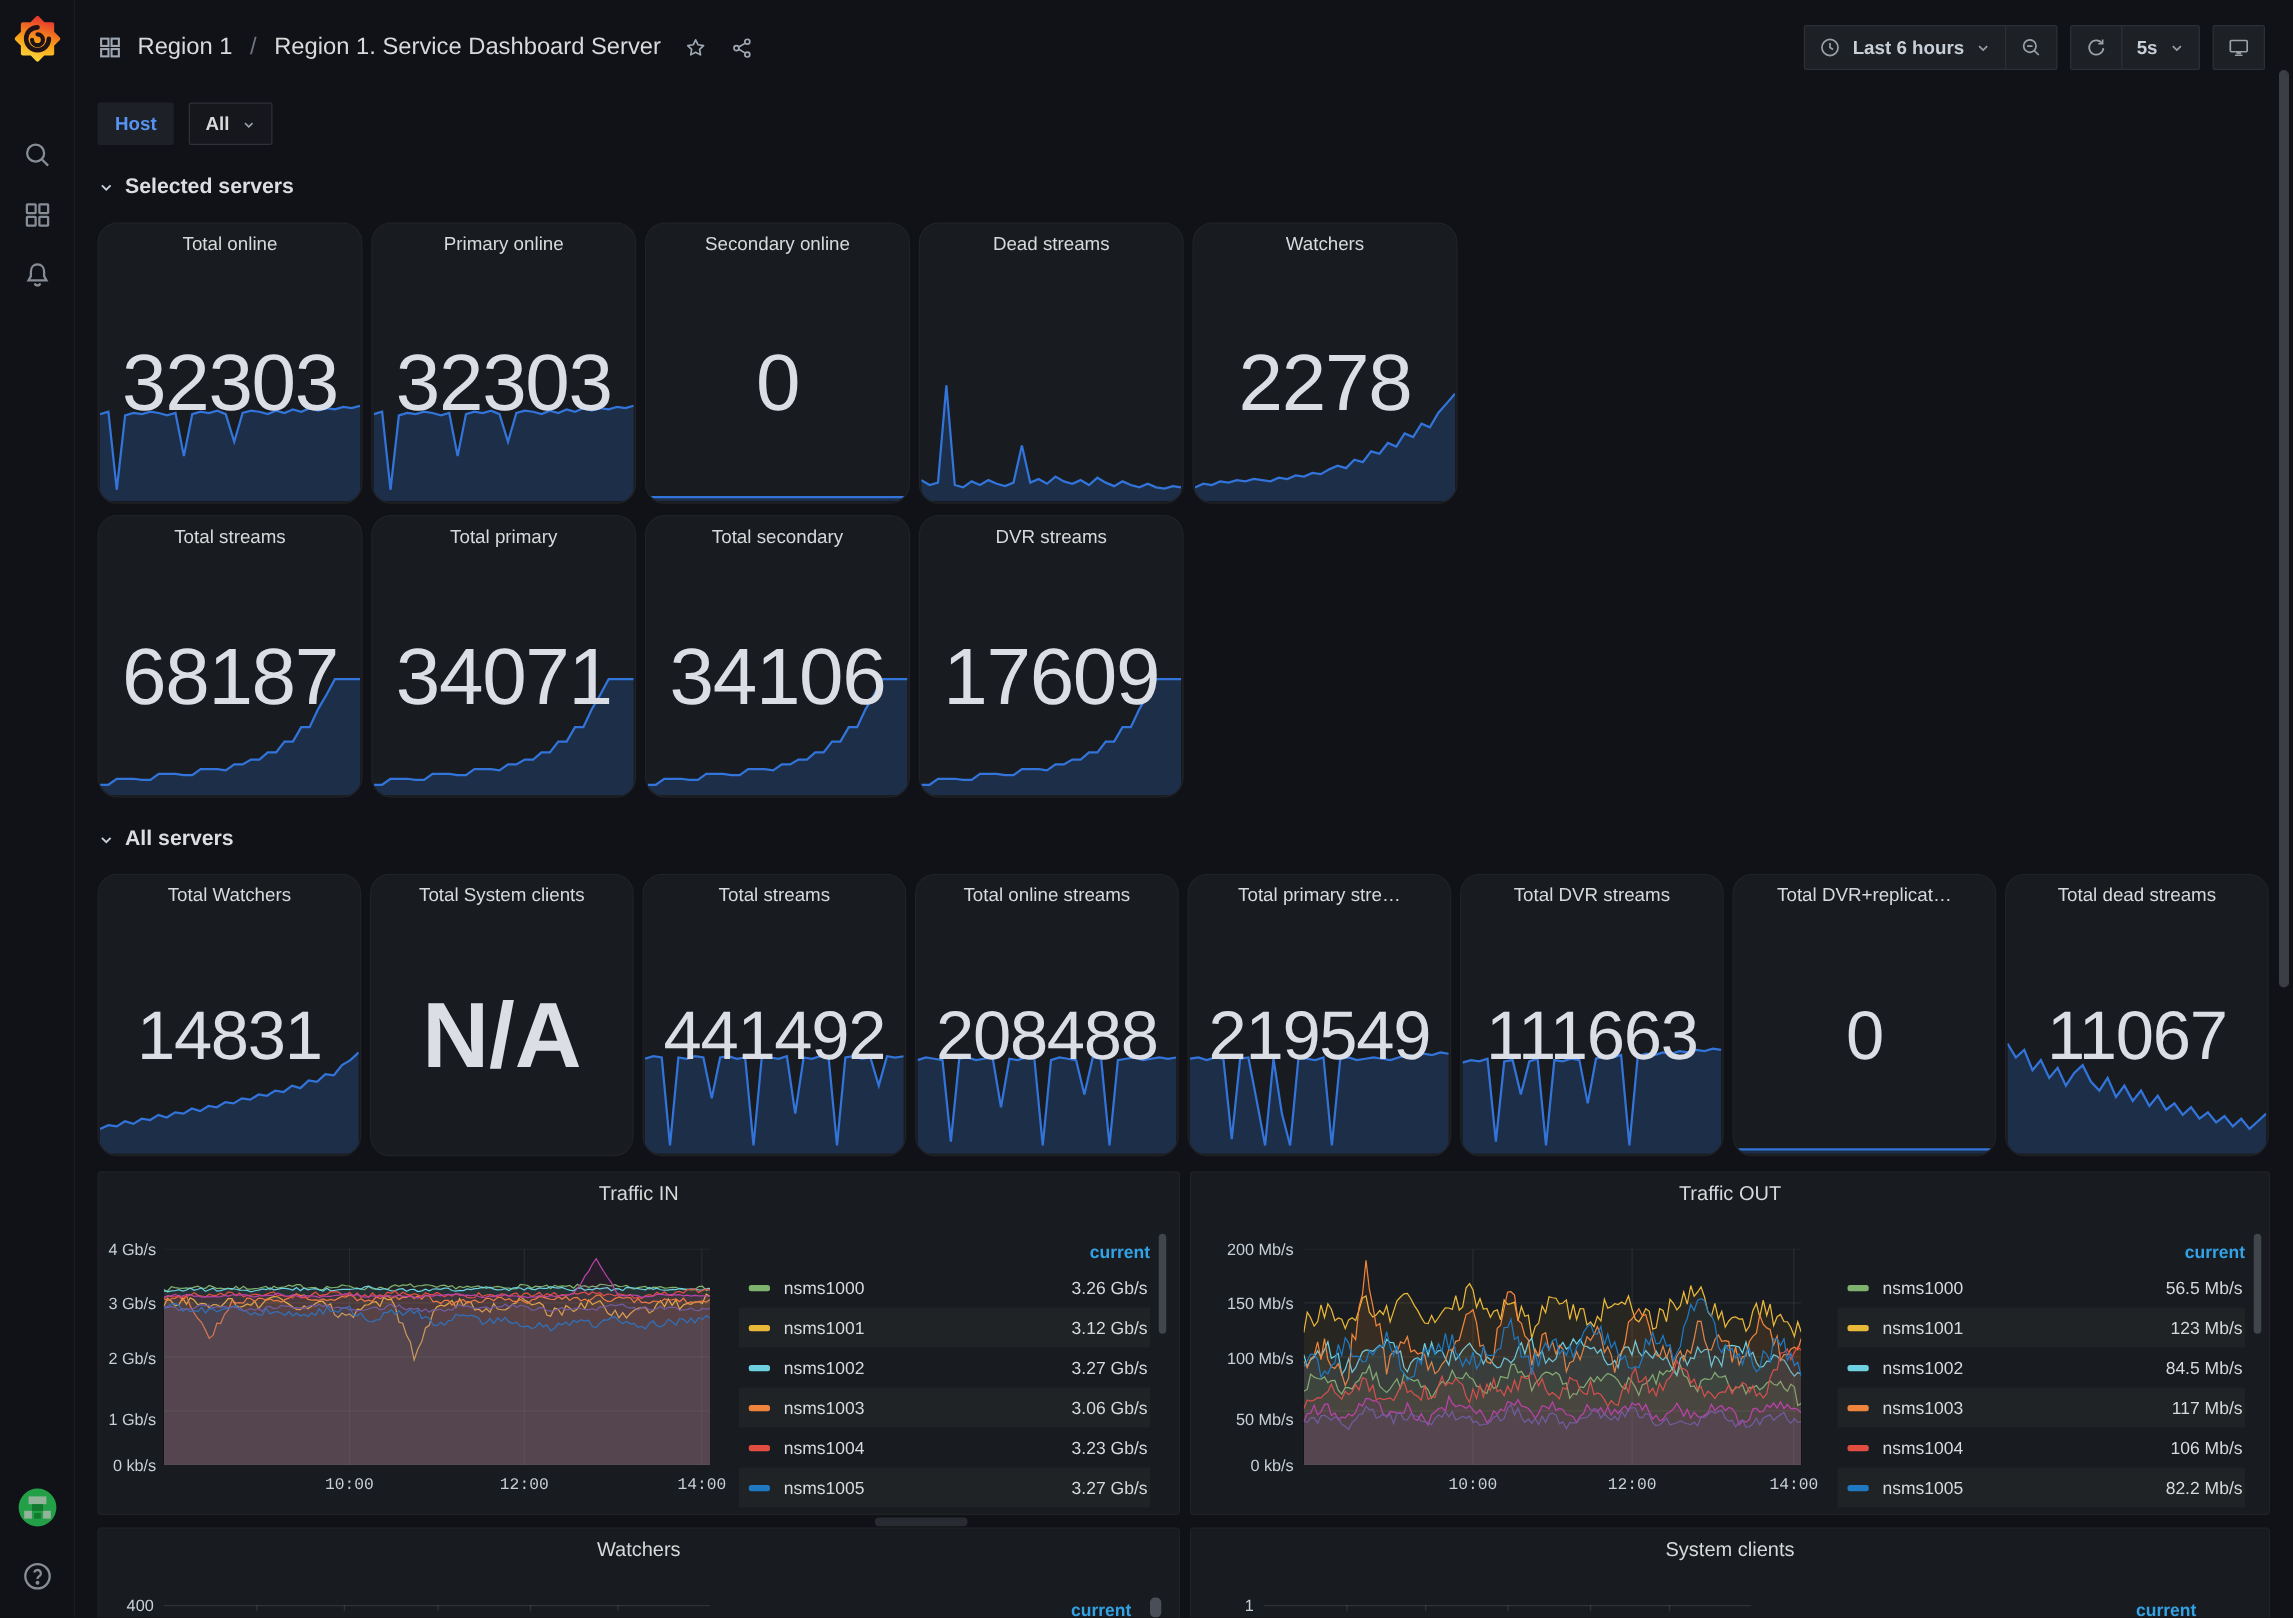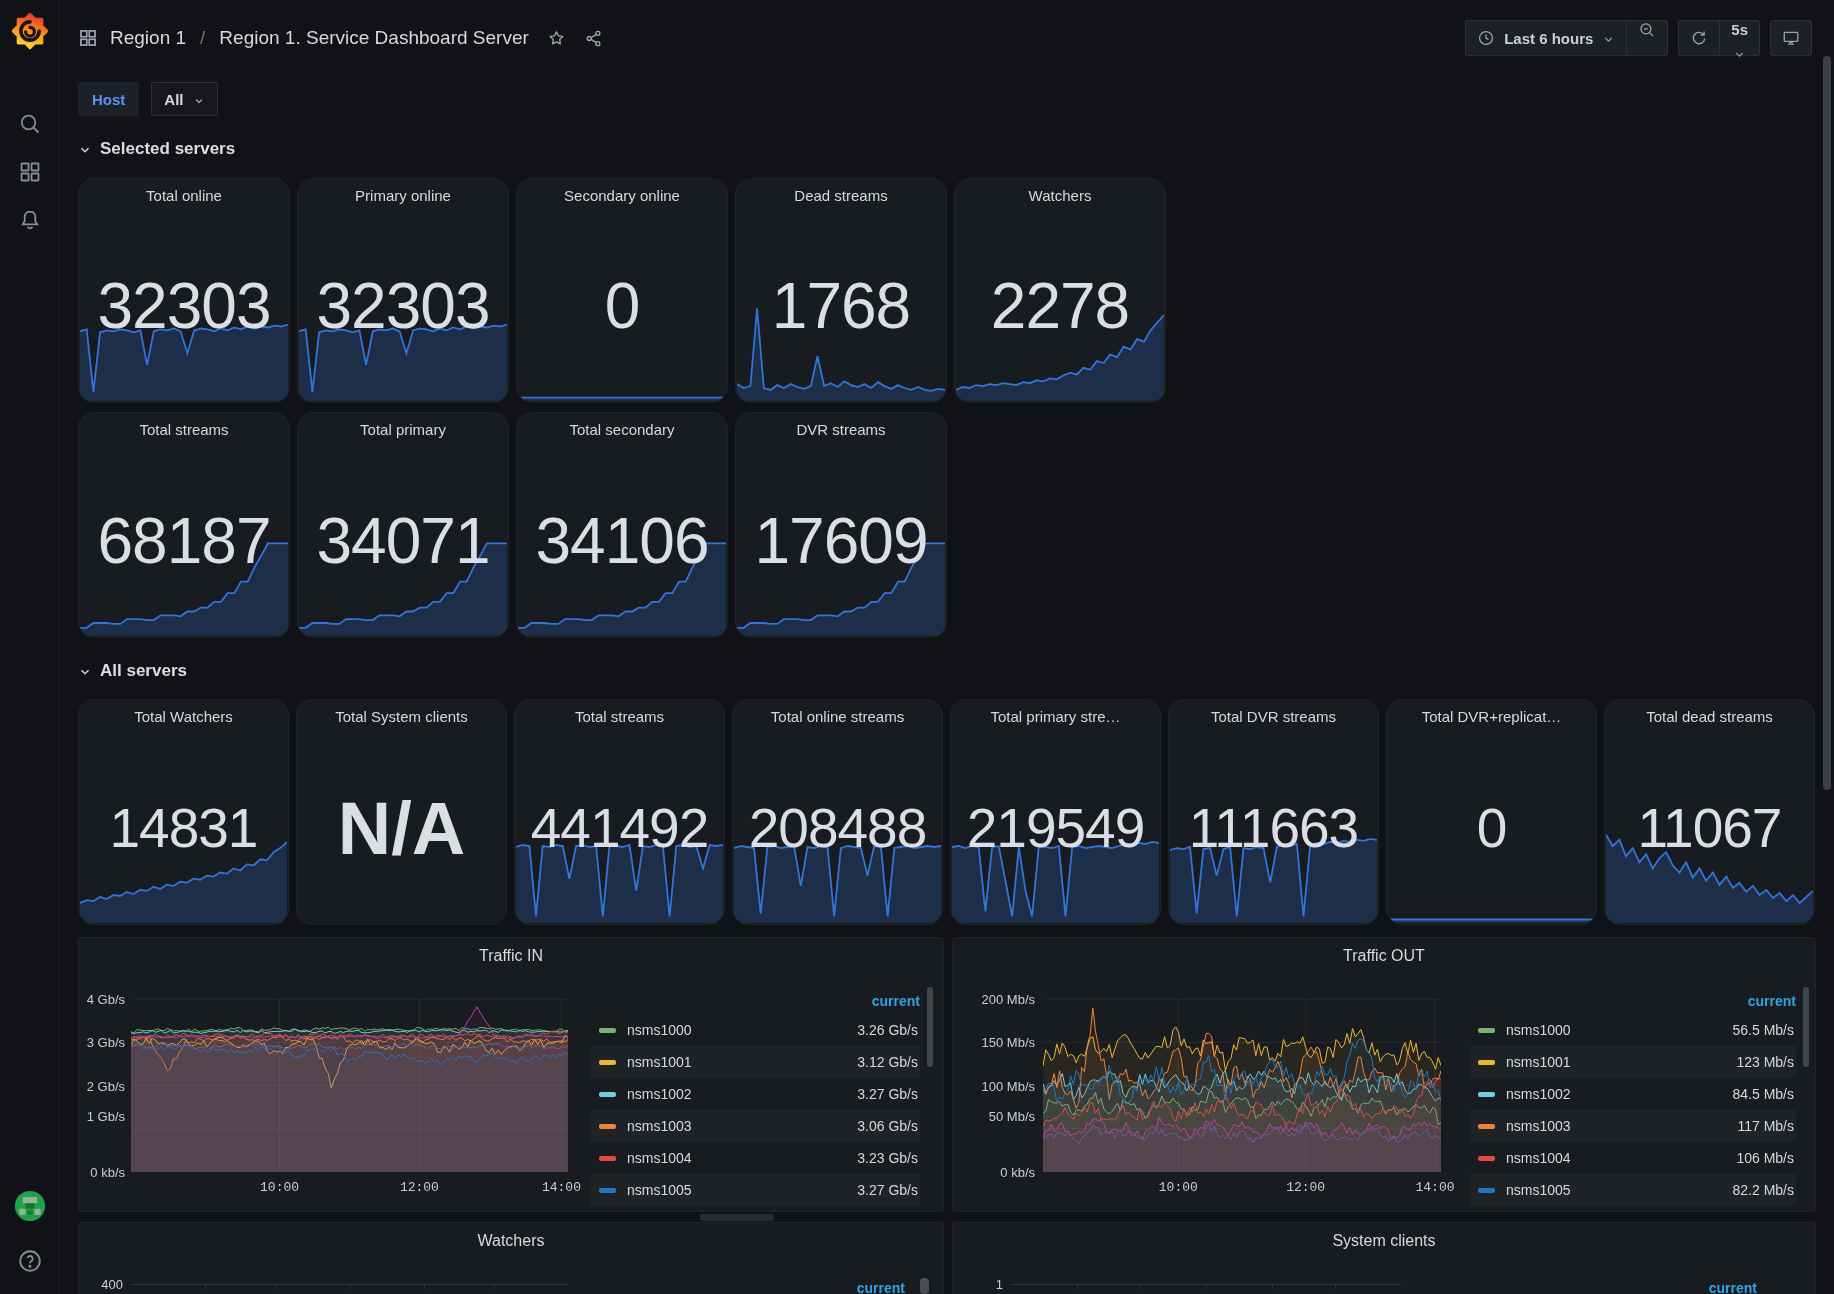--- a/index.html
+++ b/index.html
@@ -20,21 +20,21 @@
   .navbar{height:76px;display:flex;align-items:center;justify-content:space-between;padding:0 22px 0 18px;}
   .crumb{display:flex;align-items:center;gap:12px;font-size:19px;color:#d8d9da;}
   .crumb .ic{width:20px;height:20px;color:#9fa7b3;}
   .crumb .sep{color:#6e7480;margin:0 2px;}
   .crumb .lnk{cursor:pointer;}
   .crumb .after-ic{width:19px;height:19px;color:#9fa7b3;margin-left:6px;cursor:pointer;}
 
   .controls{display:flex;gap:10px;align-items:center;}
   .btn-group{display:flex;align-items:stretch;height:36px;background:#1d2025;border:1px solid #2c2f36;border-radius:2px;}
   .seg{display:flex;align-items:center;gap:9px;padding:0 11px;font-size:15px;font-weight:600;color:#c7d0d9;cursor:pointer;}
-  .seg + .seg{border-left:1px solid #2c2f36;flex-direction:column;}
+  .seg + .seg{border-left:1px solid #2c2f36;}
   .seg .ic{width:18px;height:18px;color:#9aa0a8;}
   .seg .caret{width:13px;height:13px;color:#9aa0a8;}
 
   .submenu{display:flex;gap:12px;padding:6px 18px 0;}
   .chip-label{height:34px;padding:0 14px;display:flex;align-items:center;background:#1d2027;
     border-radius:2px;color:#5794f2;font-size:15px;font-weight:700;}
   .chip-value{height:34px;padding:0 12px;display:flex;align-items:center;gap:9px;background:#15171c;
     border:1px solid #2e3138;border-radius:2px;color:#d8d9da;font-size:15px;font-weight:600;cursor:pointer;}
   .chip-value .caret{width:12px;height:12px;color:#9aa0a8;}
 
@@ -72,21 +72,21 @@
   .xrow{position:absolute;font-size:13px;color:#c7d0d9;height:18px;font-family:Liberation Mono, monospace;}
   .xrow span{position:absolute;transform:translateX(-50%);}
   .g-in .ycol{left:6px;width:40px;top:61px;height:173px;}
   .g-in .plot{left:52px;top:61px;width:437px;height:173px;}
   .g-in .xrow{left:52px;width:437px;top:242px;}
   .g-in .legend{left:512px;right:23px;}
   .g-out .ycol{left:6px;width:76px;top:61px;height:173px;}
   .g-out .plot{left:90px;top:61px;width:398px;height:173px;}
   .g-out .xrow{left:90px;width:398px;top:242px;}
   .g-out .legend{left:517px;right:19px;}
-  .yt0{top:-7px;} .yt1{top:36px;} .yt2{top:80px;} .yt3{top:110px;} .yt4{top:166px;}
+  .yt0{top:-7px;} .yt1{top:36px;} .yt2{top:80px;} .yt3{top:129px;} .yt4{top:166px;}
 
   .legend{position:absolute;top:50px;font-size:14px;}
   .lhead{height:26px;display:flex;justify-content:flex-end;align-items:center;}
   .lcur{color:#33a2e5;font-weight:700;cursor:pointer;}
   .lrow{height:32px;display:flex;align-items:center;padding:0 2px 0 8px;}
   .lrow.odd{background:rgba(255,255,255,0.035);}
   .sw{width:17px;height:5px;border-radius:2px;margin-right:11px;flex-shrink:0;}
   .lname{color:#d8d9da;cursor:pointer;flex:1;}
   .lval{color:#d8d9da;text-align:right;}
   .vthumb{position:absolute;right:-13px;top:-1px;width:6px;height:80px;border-radius:3px;background:#41454c;cursor:pointer;}
@@ -307,21 +307,20 @@
         <div class="panel stat">
           <div class="ptitle">Secondary online</div>
           <div class="pvalue">0</div>
           <svg class="spark" viewBox="0 0 208 100">
               <path d="M0.0 96.6 L29.7 96.6 L59.4 96.6 L89.1 96.6 L118.9 96.6 L148.6 96.6 L178.3 96.6 L208.0 96.6 L 208 100 L 0 100 Z" fill="rgba(50,116,217,0.22)"></path>
               <path d="M0.0 96.6 L29.7 96.6 L59.4 96.6 L89.1 96.6 L118.9 96.6 L148.6 96.6 L178.3 96.6 L208.0 96.6" fill="none" stroke="#3274D9" stroke-width="1.8"></path>
             </svg>
         </div>
         <div class="panel stat">
           <div class="ptitle">Dead streams</div>
-          <div class="pvalue">1768</div>
           <svg class="spark" viewBox="0 0 208 100">
               <path d="M0.0 83.1 L6.7 87.0 L13.4 85.1 L20.1 7.3 L26.8 87.0 L33.5 88.9 L40.3 84.1 L47.0 87.0 L53.7 83.1 L60.4 86.0 L67.1 87.9 L73.8 85.1 L80.5 55.3 L87.2 85.1 L93.9 82.2 L100.6 86.0 L107.4 80.3 L114.1 84.1 L120.8 86.0 L127.5 83.1 L134.2 87.0 L140.9 81.2 L147.6 85.1 L154.3 87.9 L161.0 84.1 L167.7 87.0 L174.5 88.9 L181.2 86.0 L187.9 88.9 L194.6 89.9 L201.3 87.9 L208.0 88.9 L 208 100 L 0 100 Z" fill="rgba(50,116,217,0.22)"></path>
               <path d="M0.0 83.1 L6.7 87.0 L13.4 85.1 L20.1 7.3 L26.8 87.0 L33.5 88.9 L40.3 84.1 L47.0 87.0 L53.7 83.1 L60.4 86.0 L67.1 87.9 L73.8 85.1 L80.5 55.3 L87.2 85.1 L93.9 82.2 L100.6 86.0 L107.4 80.3 L114.1 84.1 L120.8 86.0 L127.5 83.1 L134.2 87.0 L140.9 81.2 L147.6 85.1 L154.3 87.9 L161.0 84.1 L167.7 87.0 L174.5 88.9 L181.2 86.0 L187.9 88.9 L194.6 89.9 L201.3 87.9 L208.0 88.9" fill="none" stroke="#3274D9" stroke-width="1.8"></path>
             </svg>
         </div>
         <div class="panel stat">
           <div class="ptitle">Watchers</div>
           <div class="pvalue">2278</div>
           <svg class="spark" viewBox="0 0 208 100">
               <path d="M0.0 88.9 L6.7 86.0 L13.4 87.0 L20.1 84.1 L26.8 85.1 L33.5 83.1 L40.3 84.1 L47.0 82.2 L53.7 83.1 L60.4 84.1 L67.1 81.2 L73.8 82.2 L80.5 79.3 L87.2 80.3 L93.9 77.4 L100.6 78.3 L107.4 74.5 L114.1 71.6 L120.8 73.5 L127.5 66.8 L134.2 68.7 L140.9 60.1 L147.6 62.0 L154.3 53.4 L161.0 56.3 L167.7 45.7 L174.5 48.6 L181.2 38.0 L187.9 40.9 L194.6 29.4 L201.3 21.7 L208.0 14.0 L 208 100 L 0 100 Z" fill="rgba(50,116,217,0.22)"></path>

